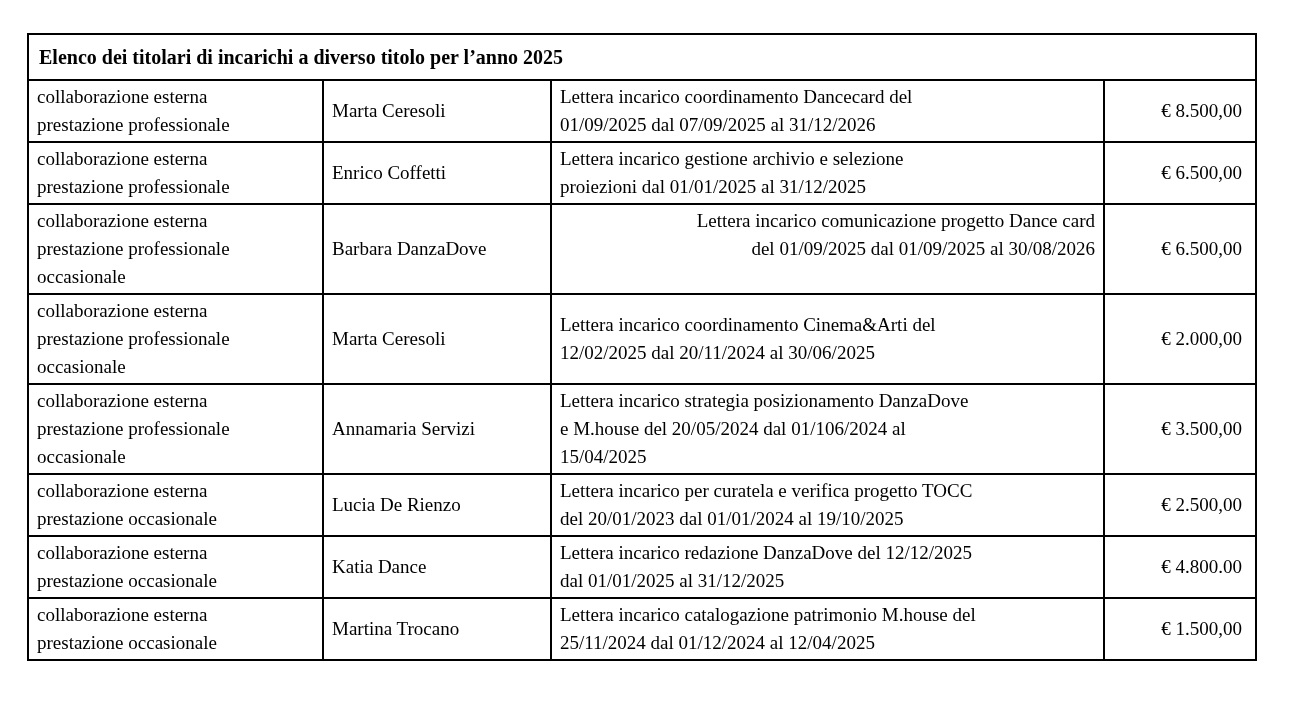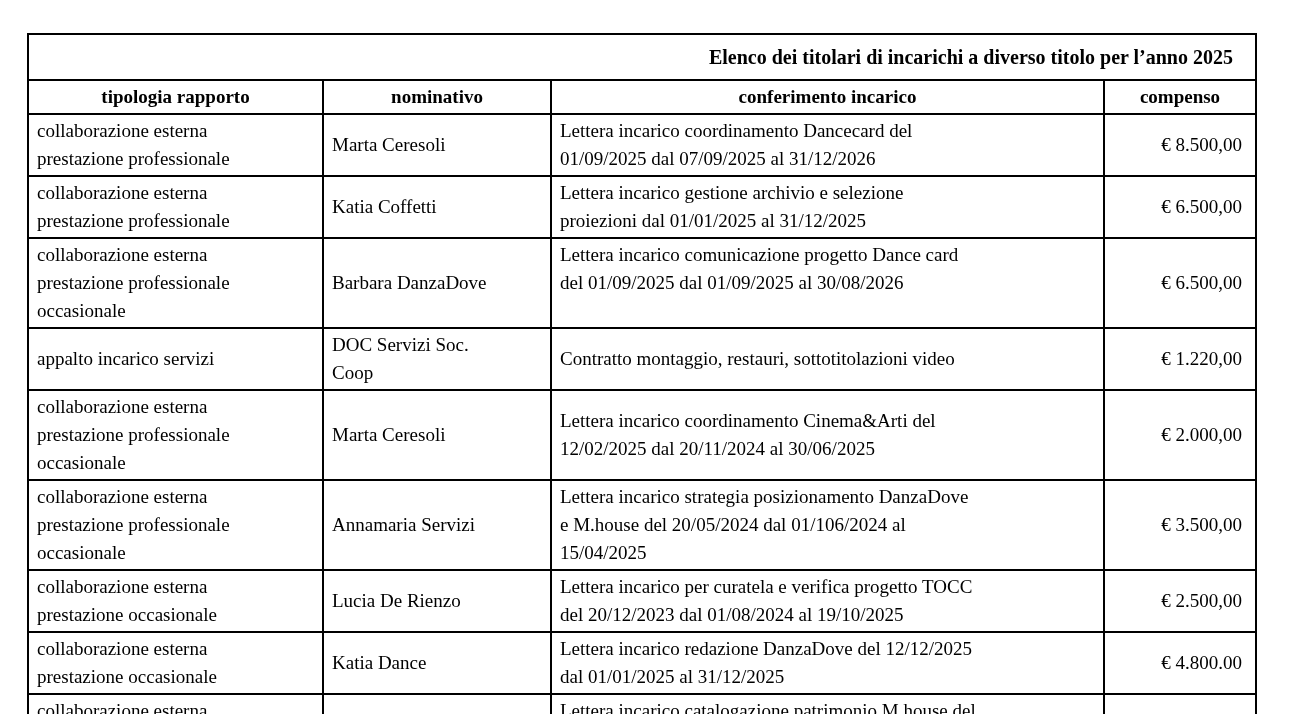--- a/index.html
+++ b/index.html
@@ -25,23 +25,23 @@
   }
   .doc-table th, .doc-table td {
     border: 2px solid #000000;
     overflow: hidden;
   }
   
   tr.title-row th {
     height: 40px;
     font-size: 20px;
     font-weight: bold;
-    text-align: right;
+    text-align: left;
     vertical-align: middle;
-    padding: 2px 22px;
+    padding: 2px 10px;
   }
   
   tr.header-row th {
     height: 30px;
     font-size: 19px;
     font-weight: bold;
     text-align: center;
     vertical-align: middle;
     padding: 1px 6px;
   }
@@ -55,76 +55,64 @@
     white-space: pre-line;
   }
   td.c-comp {
     text-align: right;
     padding-right: 13px;
     white-space: nowrap;
   }
   
   tbody tr:nth-of-type(3) td.c-conf {
     vertical-align: top;
+    text-align: right;
   }
 </style>
 </head>
 <body>
 
 <div class="page">
   <table class="doc-table">
     <colgroup>
       <col style="width:295px">
       <col style="width:228px">
       <col style="width:553px">
       <col style="width:152px">
     </colgroup>
     <thead>
       <tr class="title-row">
         <th colspan="4">Elenco dei titolari di incarichi a diverso titolo per l’anno 2025</th>
       </tr>
-      <tr class="header-row">
-        <th>tipologia rapporto</th>
-        <th>nominativo</th>
-        <th>conferimento incarico</th>
-        <th>compenso</th>
-      </tr>
     </thead>
     <tbody id="table-body">
         <tr style="height: 57px;">
     <td class="c-tip">collaborazione esterna
 prestazione professionale</td>
     <td class="c-nom">Marta Ceresoli</td>
     <td class="c-conf">Lettera incarico coordinamento Dancecard del
 01/09/2025 dal 07/09/2025 al 31/12/2026</td>
     <td class="c-comp">€ 8.500,00</td>
   </tr>
         <tr style="height: 57px;">
     <td class="c-tip">collaborazione esterna
 prestazione professionale</td>
-    <td class="c-nom">Katia Coffetti</td>
+    <td class="c-nom">Enrico Coffetti</td>
     <td class="c-conf">Lettera incarico gestione archivio e selezione
 proiezioni dal 01/01/2025 al 31/12/2025</td>
     <td class="c-comp">€ 6.500,00</td>
   </tr>
         <tr style="height: 88px;">
     <td class="c-tip">collaborazione esterna
 prestazione professionale
 occasionale</td>
     <td class="c-nom">Barbara DanzaDove</td>
     <td class="c-conf">Lettera incarico comunicazione progetto Dance card
 del 01/09/2025 dal 01/09/2025 al 30/08/2026</td>
     <td class="c-comp">€ 6.500,00</td>
-  </tr>
-        <tr style="height: 47px;">
-    <td class="c-tip">appalto incarico servizi</td>
-    <td class="c-nom">DOC Servizi Soc.
-Coop</td>
-    <td class="c-conf">Contratto montaggio, restauri, sottotitolazioni video</td>
-    <td class="c-comp">€ 1.220,00</td>
   </tr>
         <tr style="height: 84px;">
     <td class="c-tip">collaborazione esterna
 prestazione professionale
 occasionale</td>
     <td class="c-nom">Marta Ceresoli</td>
     <td class="c-conf">Lettera incarico coordinamento Cinema&amp;Arti del
 12/02/2025  dal 20/11/2024 al 30/06/2025</td>
     <td class="c-comp">€ 2.000,00</td>
   </tr>
@@ -136,21 +124,21 @@
     <td class="c-conf">Lettera incarico strategia posizionamento DanzaDove
 e M.house del 20/05/2024 dal 01/106/2024 al
 15/04/2025</td>
     <td class="c-comp">€ 3.500,00</td>
   </tr>
         <tr style="height: 55px;">
     <td class="c-tip">collaborazione esterna
 prestazione occasionale</td>
     <td class="c-nom">Lucia De Rienzo</td>
     <td class="c-conf">Lettera incarico per curatela e verifica progetto TOCC
-del  20/12/2023  dal 01/08/2024 al 19/10/2025</td>
+del  20/01/2023  dal 01/01/2024 al 19/10/2025</td>
     <td class="c-comp">€ 2.500,00</td>
   </tr>
         <tr style="height: 56px;">
     <td class="c-tip">collaborazione esterna
 prestazione occasionale</td>
     <td class="c-nom">Katia Dance</td>
     <td class="c-conf">Lettera incarico redazione DanzaDove del 12/12/2025
 dal 01/01/2025 al 31/12/2025</td>
     <td class="c-comp">€ 4.800.00</td>
   </tr>

